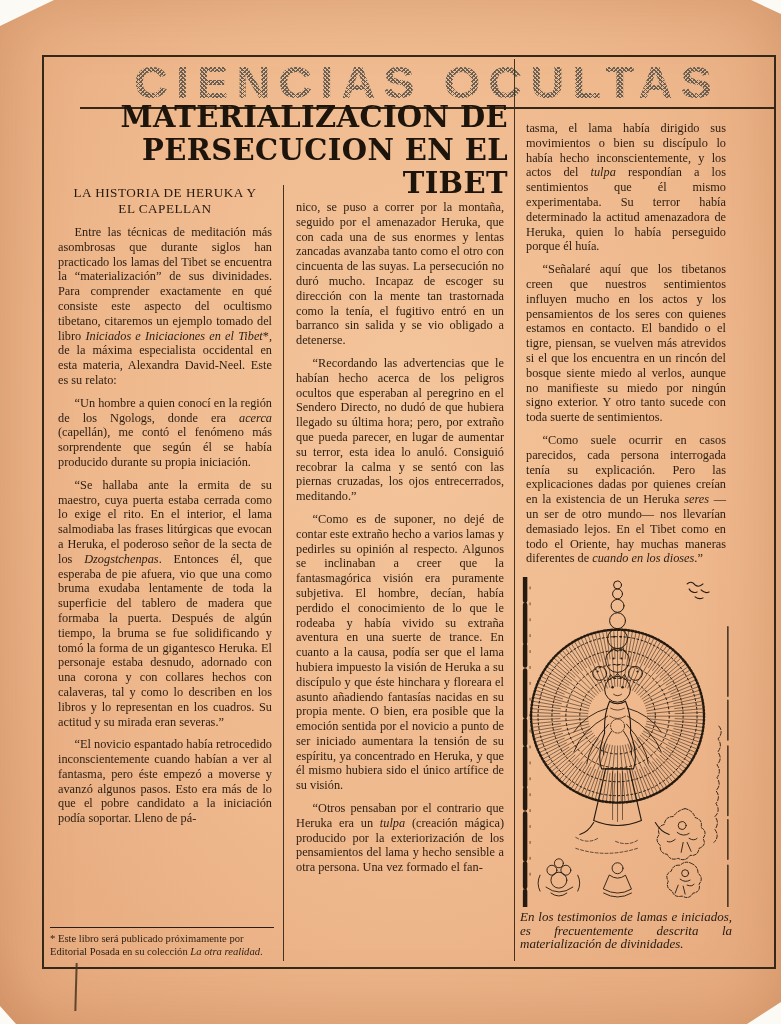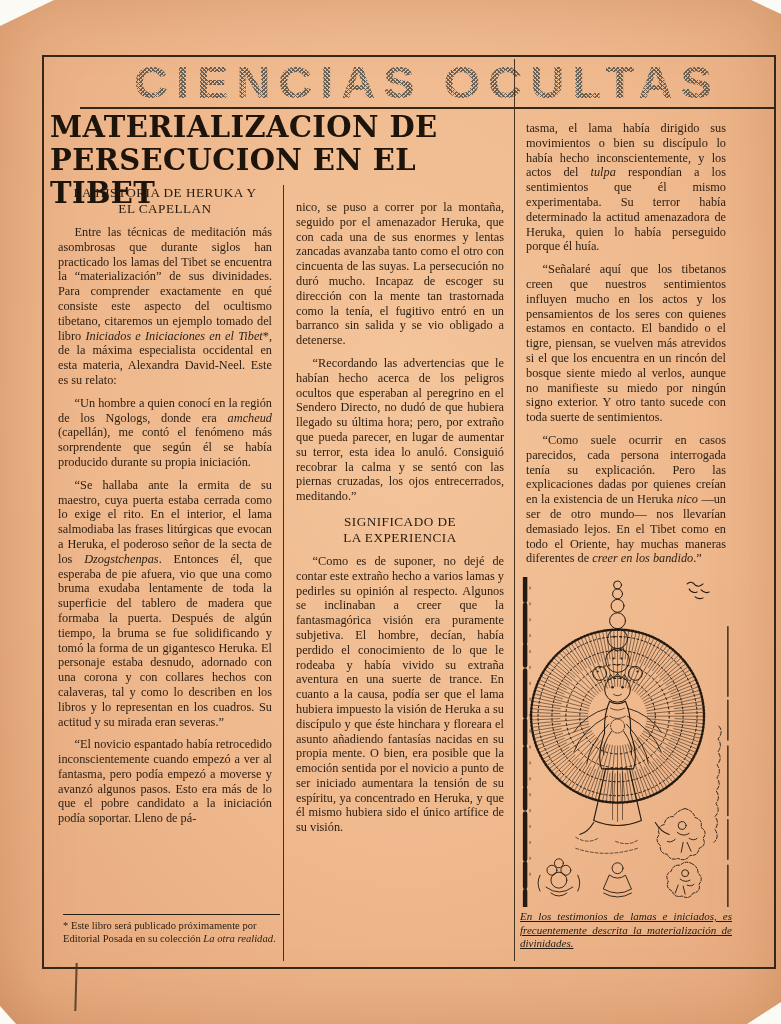--- a/index.html
+++ b/index.html
@@ -35,22 +35,22 @@
   .banner-text{
     font-family:"Liberation Sans", sans-serif;font-weight:700;
     font-size:47px;letter-spacing:8px;white-space:nowrap;
     transform:scaleY(.94);padding:0 4px;
     background-image:
       repeating-linear-gradient(45deg, rgba(99,92,81,.95) 0 1.1px, rgba(0,0,0,0) 1.1px 3px),
       repeating-linear-gradient(-45deg, rgba(99,92,81,.95) 0 1.1px, rgba(0,0,0,0) 1.1px 3px);
     -webkit-background-clip:text;background-clip:text;color:transparent;
   }
   .article-title{
-    position:absolute;left:6px;top:54px;width:458px;margin:0;
-    text-align:left;font-family:"DejaVu Serif", serif;font-weight:bold;
+    position:absolute;left:6px;top:44px;width:458px;margin:0;
+    text-align:right;font-family:"DejaVu Serif", serif;font-weight:bold;
     font-size:29px;line-height:33px;letter-spacing:.4px;color:#1d140b;
   }
   .col{
     position:absolute;color:#2a1d11;
     font-size:12.3px;line-height:14.8px;text-align:justify;
     hyphens:auto;-webkit-hyphens:auto;
   }
   .col-1{left:6px;top:128px;width:230px;height:775px;overflow:hidden;}
   .col-2{left:244px;top:135px;width:224px;height:802px;overflow:hidden;}
   .col-3{left:474px;top:56px;width:216px;height:850px;}
@@ -60,29 +60,29 @@
   .div-2{left:470px;top:2px;height:902px;}
 
   .para{margin:8px;text-indent:1.35em;}
   .para.no-indent{text-indent:0;}
   .sec-head{
     font-size:13.2px;font-weight:normal;letter-spacing:.5px;
     text-align:center;margin:10px 0 6px;line-height:16px;color:#241a10;
   }
   .sec-head:first-child{margin-top:0;}
   .footnote{
-    position:absolute;bottom:2px;left:0;width:224px;margin:13px;
+    position:absolute;bottom:2px;left:0;width:224px;margin:0;
     border-top:1px solid #2a1d11;padding-top:4px;
     font-size:10.6px;line-height:13px;text-indent:0;text-align:left;
   }
   .figure-wrap{position:absolute;top:464px;left:0;width:216px;bottom:0;}
   .figure-wrap svg{display:block;width:214px;height:330px;}
   .figure-caption{
-    font-style:italic;font-size:11px;line-height:13.5px;
-    text-align:justify;margin:3px 2px 0;color:#241a10;text-decoration:underline;
+    font-style:italic;font-size:13px;line-height:13.5px;
+    text-align:justify;margin:3px 2px 0;color:#241a10;
   }
   .pen-mark{
     position:absolute;left:75px;top:963px;width:2px;height:48px;
     background:#49361f;transform:rotate(1.6deg);opacity:.85;
   }
 </style>
 </head>
 <body>
 
 <div class="paper"></div>
@@ -100,37 +100,37 @@
   <h1 class="article-title"><span>MATERIALIZACION DE</span><br>
     <span>PERSECUCION EN EL TIBET</span>
   </h1>
 
   <div class="divider div-1"></div>
   <div class="divider div-2"></div>
 
   <div class="col col-1">
       <h3 class="sec-head">LA HISTORIA DE HERUKA Y<br>EL CAPELLAN</h3>
       <p class="para">Entre las técnicas de meditación más asombrosas que durante siglos han practicado los lamas del Tibet se encuentra la “materialización” de sus divinidades. Para comprender exactamente en qué consiste este aspecto del ocultismo tibetano, citaremos un ejemplo tomado del libro <i>Iniciados e Iniciaciones en el Tibet</i>*, de la máxima especialista occidental en esta materia, Alexandra David-Neel. Este es su relato:</p>
-      <p class="para">“Un hombre a quien conocí en la región de los Ngologs, donde era <i>amcheud</i> (capellán), me contó el fenómeno más sorprendente que según él se había producido durante su propia iniciación.</p>
+      <p class="para">“Un hombre a quien conocí en la región de los Ngologs, donde era <i>acerca</i> (capellán), me contó el fenómeno más sorprendente que según él se había producido durante su propia iniciación.</p>
       <p class="para">“Se hallaba ante la ermita de su maestro, cuya puerta estaba cerrada como lo exige el rito. En el interior, el lama salmodiaba las frases litúrgicas que evocan a Heruka, el poderoso señor de la secta de los <i>Dzogstchenpas</i>. Entonces él, que esperaba de pie afuera, vio que una como bruma exudaba lentamente de toda la superficie del tablero de madera que formaba la puerta. Después de algún tiempo, la bruma se fue solidificando y tomó la forma de un gigantesco Heruka. El personaje estaba desnudo, adornado con una corona y con collares hechos con calaveras, tal y como lo describen en los libros y lo representan en los cuadros. Su actitud y su mirada eran severas.”</p>
-      <p class="para">“El novicio espantado había retrocedido inconscientemente cuando empezó a ver al fantasma, pero podía empezó a moverse y avanzó algunos pasos. Esto era más de lo que el pobre candidato a la iniciación podía soportar. Lleno de pá-</p>
+      <p class="para">“El novicio espantado había retrocedido inconscientemente cuando habían a ver al fantasma, pero éste empezó a moverse y avanzó algunos pasos. Esto era más de lo que el pobre candidato a la iniciación podía soportar. Lleno de pá-</p>
       <p class="footnote">* Este libro será publicado próximamente por Editorial Posada en su colección <i>La otra realidad</i>.</p>
     </div>
   <div class="col col-2">
       <p class="para no-indent">nico, se puso a correr por la montaña, seguido por el amenazador Heruka, que con cada una de sus enormes y lentas zancadas avanzaba tanto como el otro con cincuenta de las suyas. La persecución no duró mucho. Incapaz de escoger su dirección con la mente tan trastornada como la tenía, el fugitivo entró en un barranco sin salida y se vio obligado a detenerse.</p>
       <p class="para">“Recordando las advertencias que le habían hecho acerca de los peligros ocultos que esperaban al peregrino en el Sendero Directo, no dudó de que hubiera llegado su última hora; pero, por extraño que pueda parecer, en lugar de aumentar su terror, esta idea lo anuló. Consiguió recobrar la calma y se sentó con las piernas cruzadas, los ojos entrecerrados, meditando.”</p>
-      <h3 class="sec-head">SIGNIFICADO DE<br>LA EXPERIENCIA</h3>
       <p class="para">“Como es de suponer, no dejé de contar este extraño hecho a varios lamas y pedirles su opinión al respecto. Algunos se inclinaban a creer que la fantasmagórica visión era puramente subjetiva. El hombre, decían, había perdido el conocimiento de lo que le rodeaba y había vivido su extraña aventura en una suerte de trance. En cuanto a la causa, podía ser que el lama hubiera impuesto la visión de Heruka a su discípulo y que éste hinchara y floreara el asunto añadiendo fantasías nacidas en su propia mente. O bien, era posible que la emoción sentida por el novicio a punto de ser iniciado aumentara la tensión de su espíritu, ya concentrado en Heruka, y que él mismo hubiera sido el único artífice de su visión.</p>
+      <p class="para">“Otros pensaban por el contrario que Heruka era un <i>tulpa</i> (creación mágica) producido por la exteriorización de los pensamientos del lama y hecho sensible a otra persona. Una vez formado el fan-</p>
     </div>
 
   <div class="col col-3">
     <div class="col3-text">
         <p class="para no-indent">tasma, el lama había dirigido sus movimientos o bien su discípulo lo había hecho inconscientemente, y los actos del <i>tulpa</i> respondían a los sentimientos que él mismo experimentaba. Su terror había determinado la actitud amenazadora de Heruka, quien lo había perseguido porque él huía.</p>
         <p class="para">“Señalaré aquí que los tibetanos creen que nuestros sentimientos influyen mucho en los actos y los pensamientos de los seres con quienes estamos en contacto. El bandido o el tigre, piensan, se vuelven más atrevidos si el que los encuentra en un rincón del bosque siente miedo al verlos, aunque no manifieste su miedo por ningún signo exterior. Y otro tanto sucede con toda suerte de sentimientos.</p>
-        <p class="para">“Como suele ocurrir en casos parecidos, cada persona interrogada tenía su explicación. Pero las explicaciones dadas por quienes creían en la existencia de un Heruka <i>nico</i> —un ser de otro mundo— nos llevarían demasiado lejos. En el Tibet como en todo el Oriente, hay muchas maneras diferentes de <i>creer en los bandido</i>.”</p>
+        <p class="para">“Como suele ocurrir en casos parecidos, cada persona interrogada tenía su explicación. Pero las explicaciones dadas por quienes creían en la existencia de un Heruka <i>seres</i> —un ser de otro mundo— nos llevarían demasiado lejos. En el Tibet como en todo el Oriente, hay muchas maneras diferentes de <i>cuando en los dioses</i>.”</p>
       </div>
     <figure class="figure-wrap" style="margin:0">
       <svg viewBox="0 0 215 332" xmlns="http://www.w3.org/2000/svg">
         <g stroke="#241a10" fill="none" stroke-linecap="round">
           <line x1="7" y1="0" x2="7" y2="332" stroke-width="4.5" stroke-dasharray="24 4 38 3 20 5 46 4"></line>
           <line x1="12" y1="10" x2="12" y2="300" stroke-width="1" stroke-dasharray="2 14" opacity=".7"></line>
           <line x1="211" y1="50" x2="211" y2="332" stroke-width="1.3" stroke-dasharray="70 4 40 6"></line>
           <g stroke-width="1.1">
             <path d="M170,7 q4,-4 8,1 q4,3 8,-1 M172,12 q3,5 8,3 m4,-2 q4,4 8,2 M178,20 q4,3 8,1"></path>
           </g>

